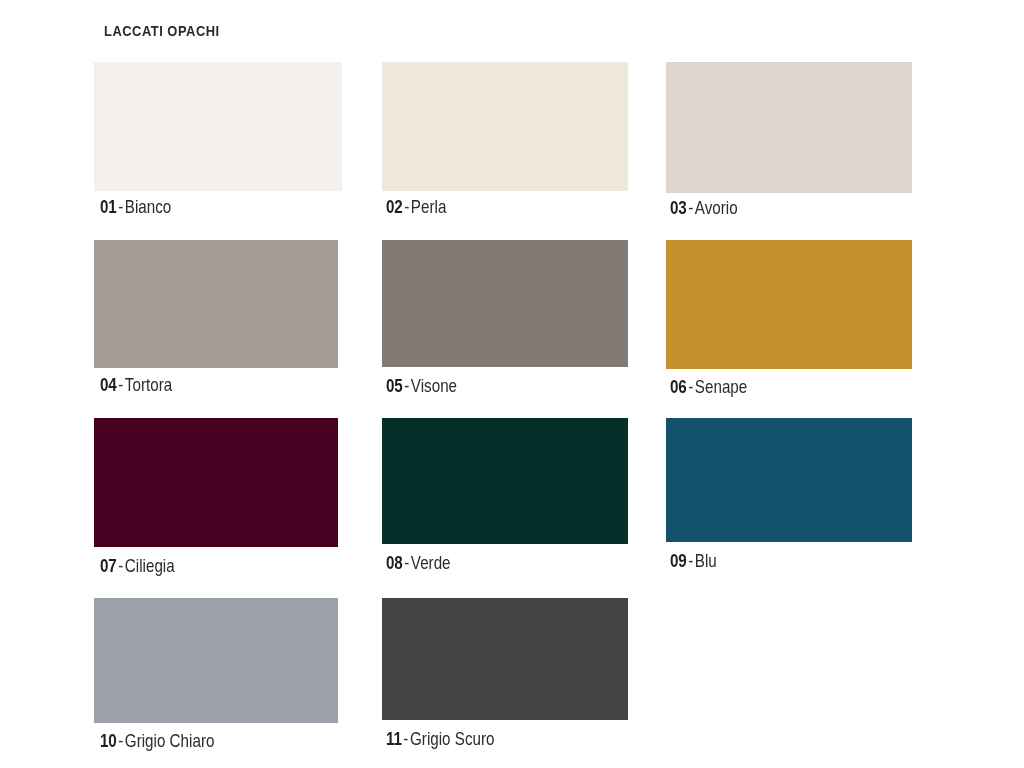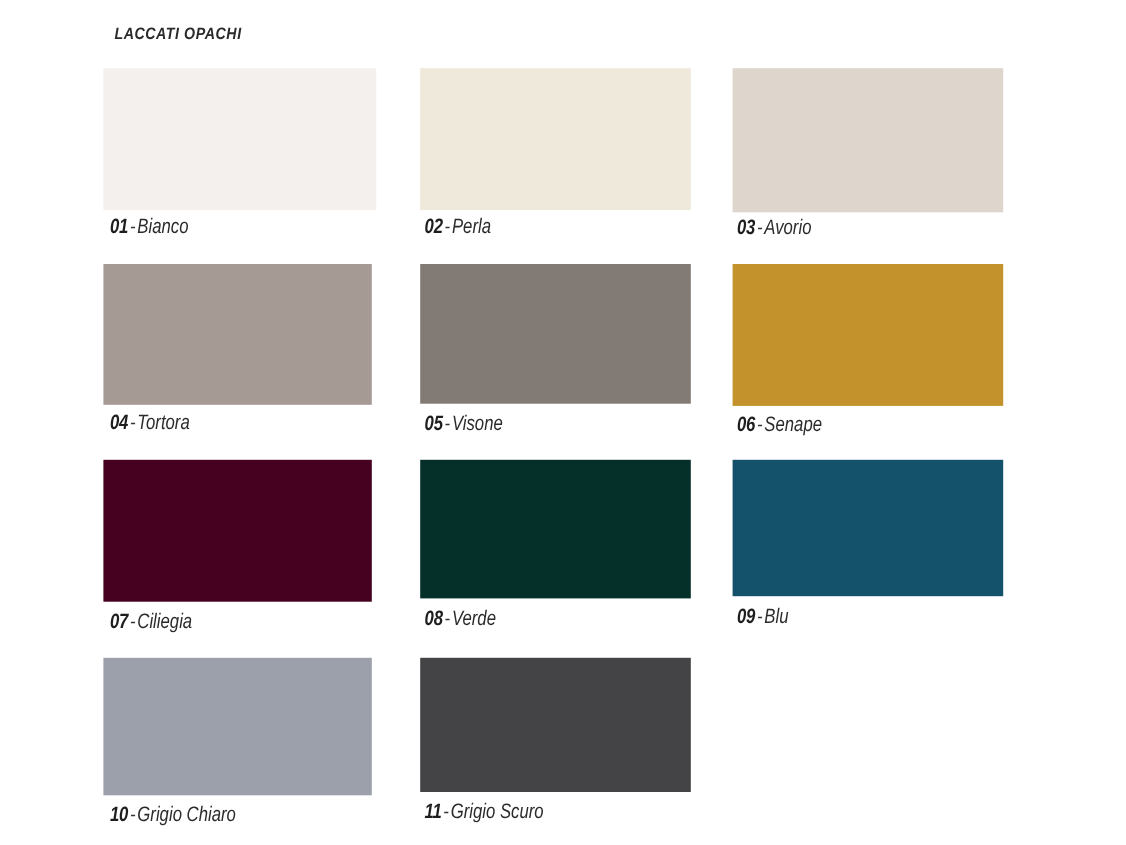--- a/index.html
+++ b/index.html
@@ -14,21 +14,20 @@
     overflow: hidden;
     font-family: "Liberation Sans", sans-serif;
     -webkit-font-smoothing: antialiased;
   }
 
   .page {
     position: relative;
     width: 1024px;
     height: 768px;
     background: #ffffff;
-    font-style: italic;
   }
 
   .page-title {
     position: absolute;
     left: 104px;
     top: 22px;
     font-family: "Liberation Sans Narrow", "Liberation Sans", sans-serif;
     font-weight: bold;
     font-size: 15px;
     letter-spacing: 0.6px;

